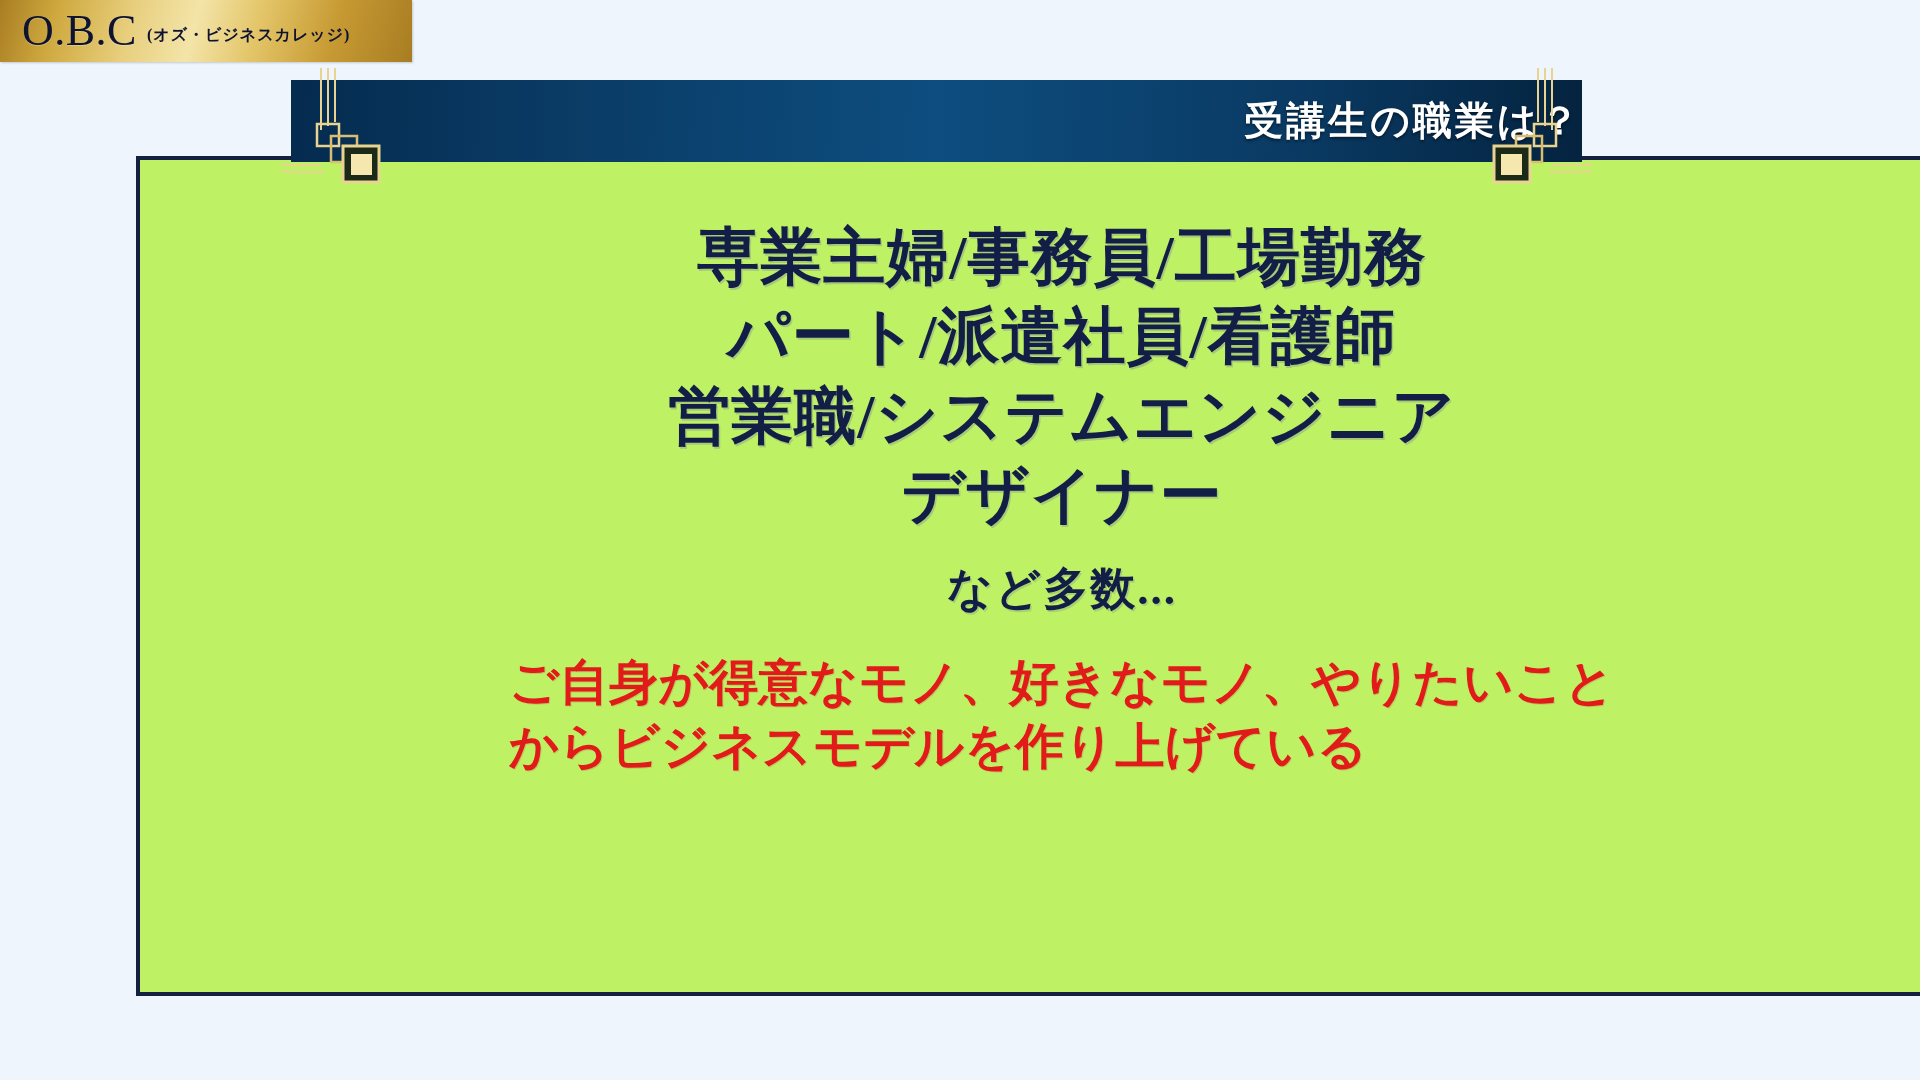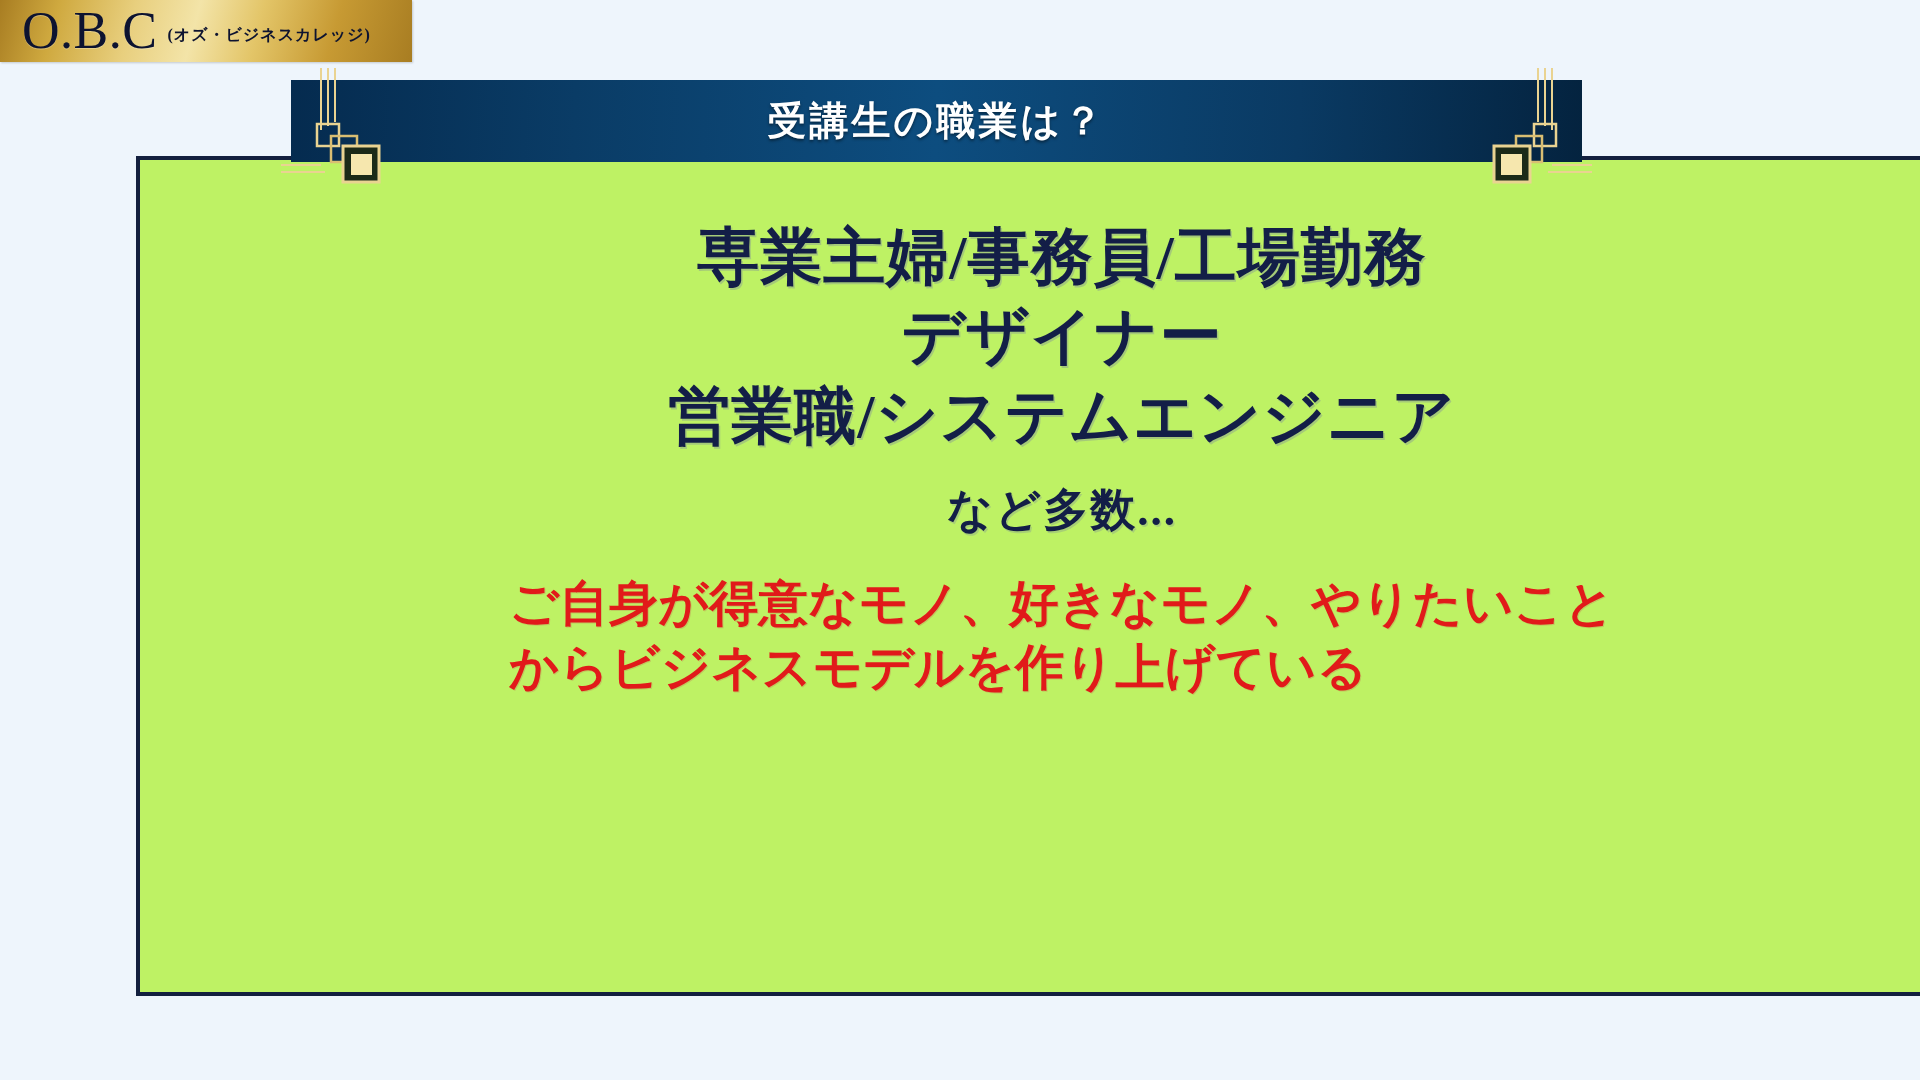--- a/index.html
+++ b/index.html
@@ -15,36 +15,36 @@
   #logo-banner{
     position:absolute; left:0; top:0;
     width:412px; height:62px;
     background:linear-gradient(100deg,#b8882a 0%,#d9b košice 0%);
     background:linear-gradient(105deg,#a87d22 0%,#cfa93f 14%,#e8cf7e 32%,#f3e4a8 47%,#e3c568 62%,#c79a33 80%,#a87d22 100%);
     display:flex; align-items:center;
     padding-left:22px;
     box-shadow:1px 1px 2px rgba(0,0,0,.18);
   }
   #logo-main{
-    font-size:52px; color:#0d1330; letter-spacing:.5px;
+    font-size:44px; color:#0d1330; letter-spacing:.5px;
     line-height:1; font-weight:400;
     text-shadow:0 1px 0 rgba(255,255,255,.25);
   }
   #logo-sub{
     font-size:16px; color:#0d1330; font-weight:700;
     letter-spacing:1px; margin-left:10px; position:relative; top:4px;
     font-family:"Liberation Serif","DejaVu Serif",serif;
   }
 
   
   #header-banner{
     position:absolute; left:291px; top:80px;
     width:1291px; height:82px;
     background:linear-gradient(92deg,#052b4f 0%,#0a3c66 22%,#0d4d7f 50%,#0a3a63 78%,#04233f 100%);
-    display:flex; align-items:center; justify-content:center;
+    display:flex; align-items:center; justify-content:flex-end;
     z-index:3;
   }
   #header-title{
     color:#ffffff; font-size:39px; font-weight:700;
     letter-spacing:3px;
     text-shadow:0 2px 3px rgba(0,0,0,.45);
   }
 
   
   .ornament{ position:absolute; width:125px; height:118px; pointer-events:none; }
@@ -122,22 +122,23 @@
       <rect x="50" y="68" width="26" height="26" fill="none" stroke="#d9be72" stroke-width="2.5"></rect>
       <rect x="62" y="78" width="36" height="36" fill="#1b2a18" stroke="#e9d391" stroke-width="3"></rect>
       <rect x="70" y="86" width="21" height="21" fill="#f6e7ae"></rect>
     </svg>
   </span>
 </div>
 
 <div id="content-card">
 
   <div class="job-line">専業主婦/事務員/工場勤務</div>
+  <div class="job-line">パート/派遣社員/看護師</div>
+  <div class="job-line">営業職/システムエンジニア</div>
   <div class="job-line">デザイナー</div>
-  <div class="job-line">営業職/システムエンジニア</div>
 
   <div id="etc-line">など多数...</div>
 
   <div id="red-block">
     <div class="red-line">ご自身が得意なモノ、好きなモノ、やりたいこと</div>
     <div class="red-line">からビジネスモデルを作り上げている</div>
   </div>
 
 </div>
 

